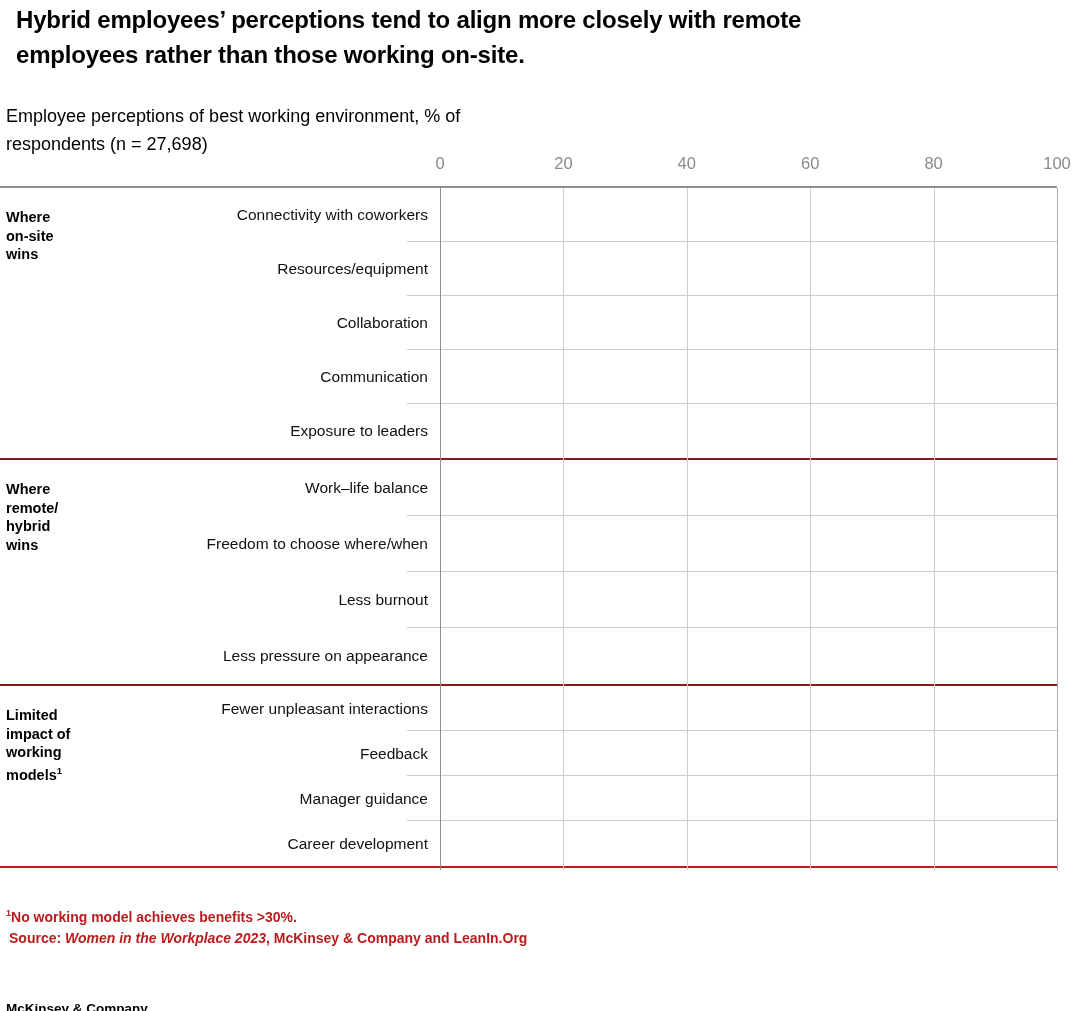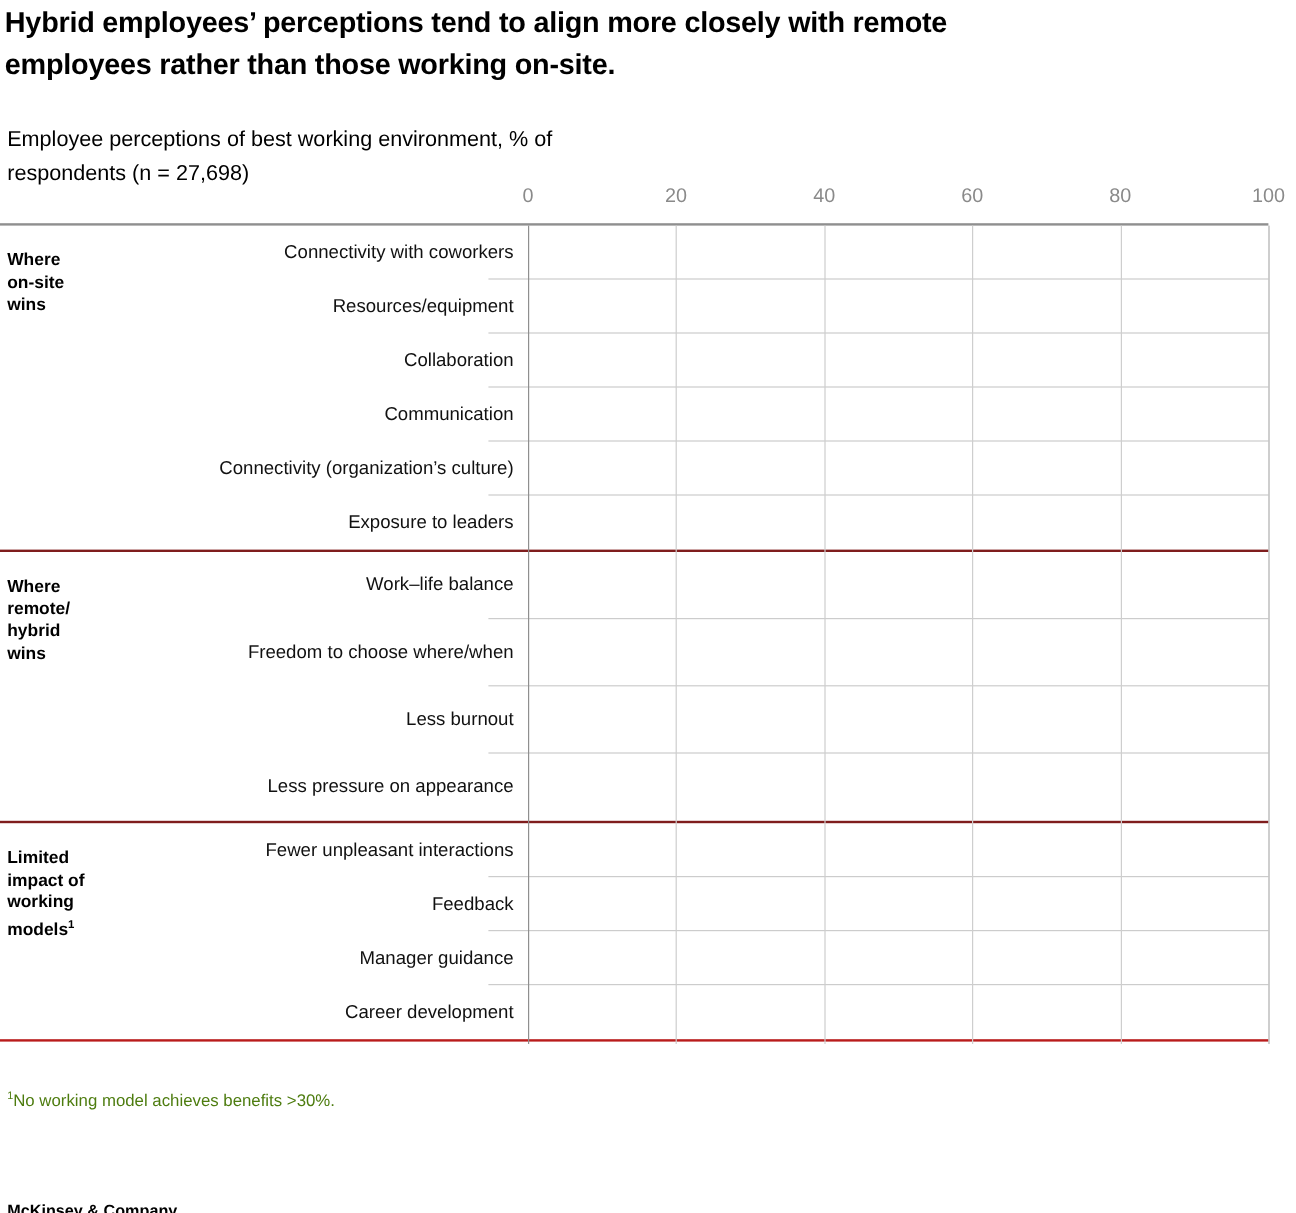--- a/index.html
+++ b/index.html
@@ -2,21 +2,21 @@
 <html><head>
 <meta charset="utf-8">
 <style>
   html,body { margin:0; padding:0; }
   body {
     width:1080px; height:1011px; position:relative; overflow:hidden;
     background:#ffffff; font-family:"Liberation Sans", sans-serif; color:#000;
   }
   
   .headline {
-    position:absolute; left:4px; top:2px; width:1000px;
+    position:absolute; left:16px; top:2px; width:1000px;
     font-size:24px; font-weight:bold; line-height:35px; letter-spacing:-0.2px; color:#000;
   }
   
   .subtitle {
     position:absolute; left:6px; top:102px; width:460px;
     font-size:18px; line-height:28px; color:#000;
   }
   .subtitle .b { font-weight:normal; }
   
   .xaxis { position:absolute; left:0; top:154px; height:22px; width:1080px; }
@@ -47,21 +47,21 @@
   .row:not(:first-child)::before {
     content:""; position:absolute; left:407px; right:0; top:-1px; height:1px; background:#cccccc;
   }
   .row-label {
     position:absolute; right:629px; top:50%; transform:translateY(-50%);
     font-size:15.5px; color:#111; white-space:nowrap;
   }
   
   .notes {
     position:absolute; left:6px; top:903px; width:900px;
-    font-size:14px; line-height:21px; color:#4d7c0f;
+    font-size:14px; line-height:21px; color:#b91c1c;font-weight:bold;
   }
   .notes sup { font-size:9px; }
   .notes .src { padding-left:3px; }
   .notes .it { font-style:italic; }
   
   .wordmark {
     position:absolute; left:6px; top:984px;
     font-size:13.5px; font-weight:bold; color:#000;margin-top:17px;
   }
 </style>
@@ -97,23 +97,20 @@
             <span class="row-label">Connectivity with coworkers</span>
           </div>
           <div class="row">
             <span class="row-label">Resources/equipment</span>
           </div>
           <div class="row">
             <span class="row-label">Collaboration</span>
           </div>
           <div class="row">
             <span class="row-label">Communication</span>
-          </div>
-          <div class="row">
-            <span class="row-label">Connectivity (organization’s culture)</span>
           </div>
           <div class="row">
             <span class="row-label">Exposure to leaders</span>
           </div>
         </div>
       </div>
       <div class="group" style="height: 226px;">
         <div class="group-label">
           <div>Where</div>
           <div>remote/</div>
@@ -163,15 +160,16 @@
       <div class="vline" style="left: 123.4px;"></div>
       <div class="vline" style="left: 246.8px;"></div>
       <div class="vline" style="left: 370.2px;"></div>
       <div class="vline" style="left: 493.6px;"></div>
       <div class="vline last" style="left: 617px;"></div>
     </div>
 </div>
 
 <div class="notes">
   <div><sup>1</sup><span>No working model achieves benefits &gt;30%.</span></div>
+  <div class="src"><span>Source: </span><span class="it">Women in the Workplace 2023</span><span>, McKinsey &amp; Company and LeanIn.Org</span></div>
 </div>
 
 <div class="wordmark">McKinsey &amp; Company</div>
 
 </body></html>

